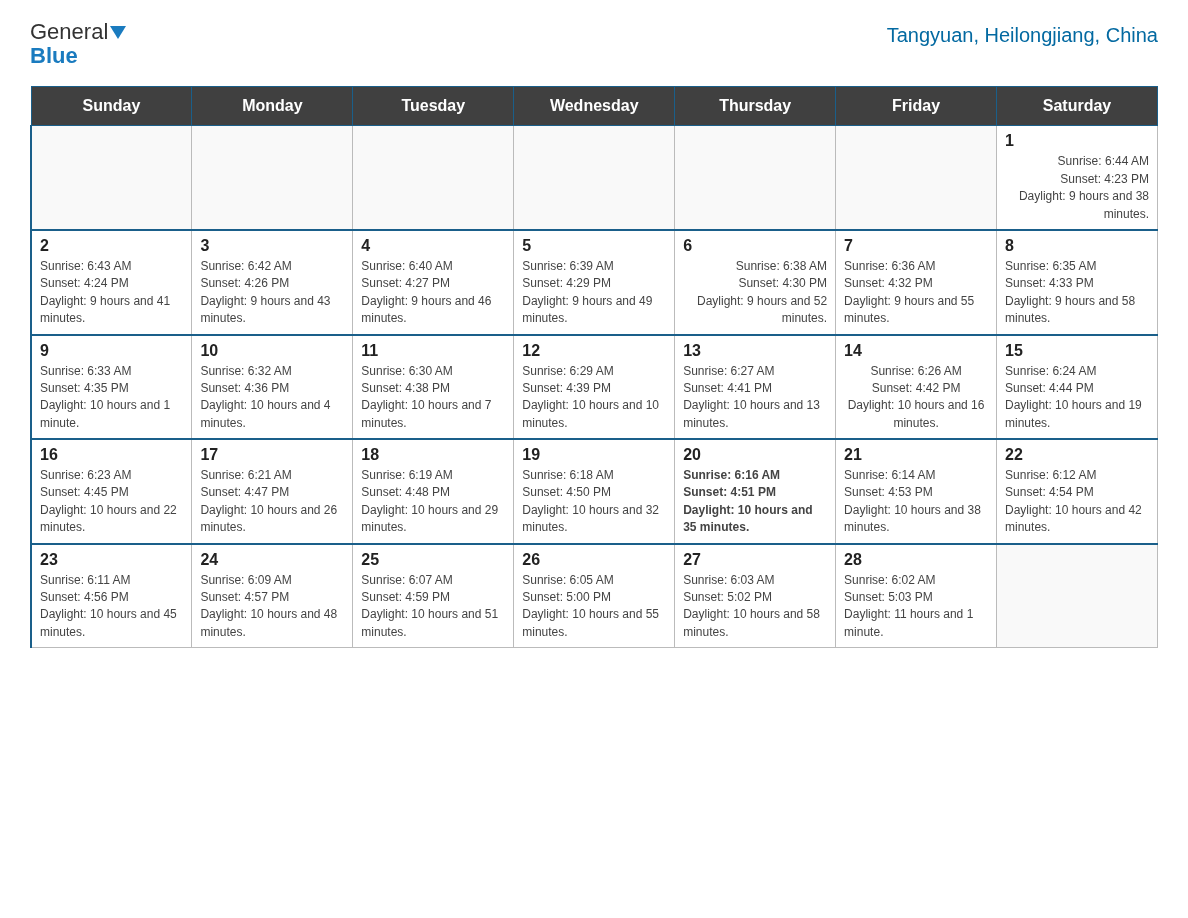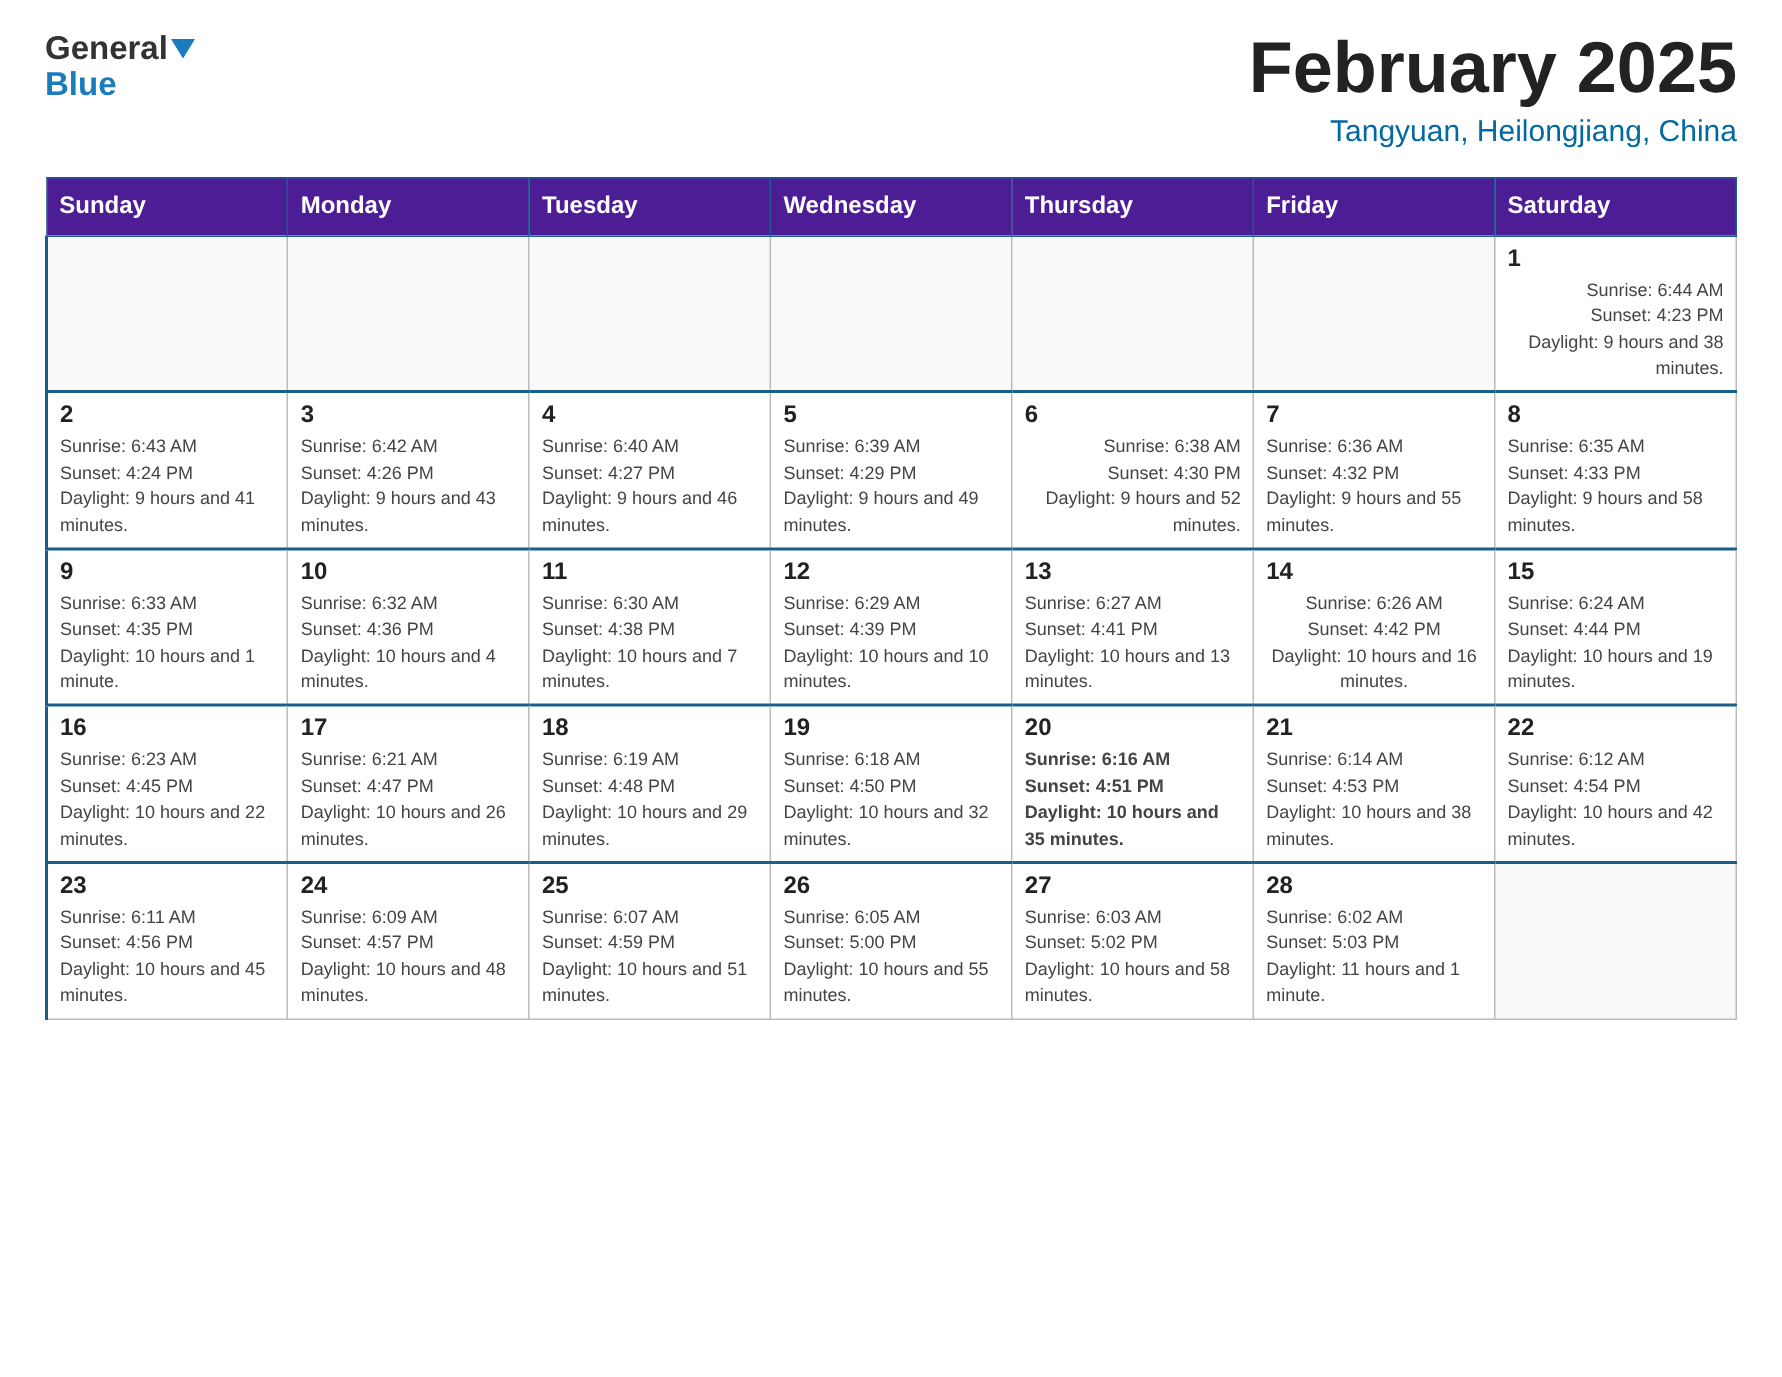--- a/index.html
+++ b/index.html
@@ -16,21 +16,21 @@
       align-items: flex-start;
       margin-bottom: 18px;
     }
     .logo {
       display: flex;
       flex-direction: column;
       align-items: flex-start;
     }
     .logo-general {
       font-size: 22px;
-      font-weight: bold;
+      font-weight: normal;
       color: #333;
       line-height: 1.1;
     }
     .logo-blue {
       font-size: 22px;
       font-weight: bold;
       color: #1a7bbf;
       line-height: 1.1;
     }
     .logo-triangle {
@@ -57,26 +57,26 @@
       font-weight: normal;
       color: #0369a1;
       margin-top: 4px;
     }
     .calendar {
       width: 100%;
       border-collapse: collapse;
       border: 1px solid #ccc;
     }
     .calendar th {
-      background-color: #4c1d95;
+      background-color: #404040;
       color: #fff;
       font-size: 16px;
       font-weight: bold;
       padding: 10px 8px;
-      text-align: left;
+      text-align: center;
       border: 1px solid #1a5f8a;
     }
     .calendar td {
       vertical-align: top;
       padding: 6px 8px;
       font-size: 12.5px;
       color: #333;
       border: 1px solid #bbb;
       width: calc(100% / 7);
       min-height: 100px;
@@ -108,21 +108,20 @@
 
 <div class="header">
   <div class="logo">
     <div style="display:flex;align-items:center;">
       <span class="logo-general">General</span>
       <span class="logo-triangle"></span>
     </div>
     <span class="logo-blue">Blue</span>
   </div>
   <div class="title-block">
-    <h1>February 2025</h1>
     <h2>Tangyuan, Heilongjiang, China</h2>
   </div>
 </div>
 
 <table class="calendar">
   <thead>
     <tr>
       <th>Sunday</th>
       <th>Monday</th>
       <th>Tuesday</th>

